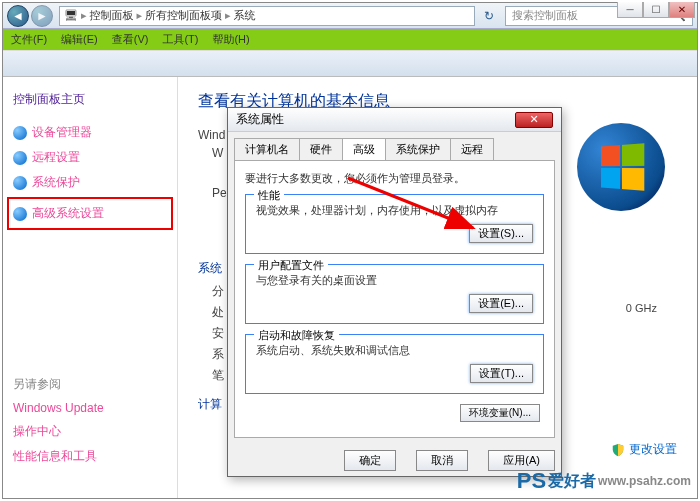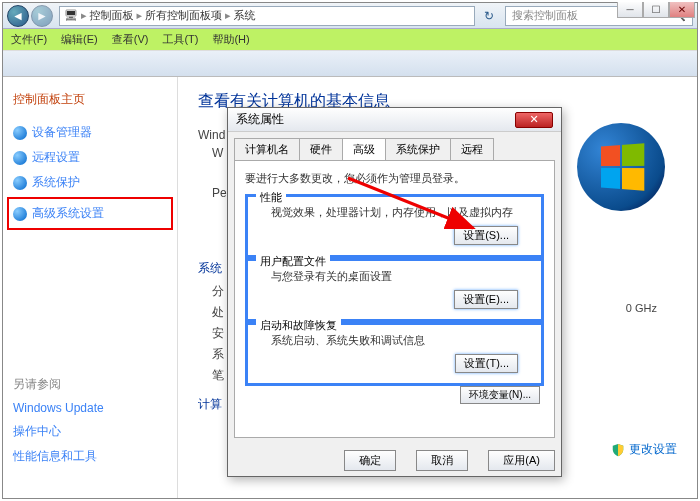--- a/index.html
+++ b/index.html
@@ -13,27 +13,27 @@
 .navcircle.disabled { opacity: .5; }
 .breadcrumb { flex: 1; height: 20px; background: #fff; border: 1px solid #9ab; display: flex; align-items: center; padding: 0 4px; font-size: 11px; color: #333; }
 .bc-sep { color: #888; padding: 0 3px; }
 .searchbox { width: 188px; height: 20px; background: #fff; border: 1px solid #9ab; margin-left: 6px; display: flex; align-items: center; padding: 0 6px; color: #888; font-size: 11px; }
 .searchbox .mag { margin-left: auto; }
 .refresh { width: 20px; height: 20px; margin-left: 4px; display: flex; align-items: center; justify-content: center; color: #2a5a8a; }
 .winctrl { position: absolute; right: 2px; top: -1px; display: flex; }
 .winctrl div { width: 26px; height: 16px; border: 1px solid #aaa; border-top: none; background: linear-gradient(#fdfdfd,#e0e4ea); font-size: 10px; display: flex; align-items: center; justify-content: center; color: #444; }
 .winctrl .close { background: linear-gradient(#f0c0c0,#e08080); color: #600; }
 
-.menubar { height: 22px; background: #bef264; border-bottom: 1px solid #ddd; display: flex; align-items: center; padding: 0 8px; gap: 14px; font-size: 11px; color: #333; }
+.menubar { height: 22px; background: #84cc16; border-bottom: 1px solid #ddd; display: flex; align-items: center; padding: 0 8px; gap: 14px; font-size: 11px; color: #333; }
 .toolbar { height: 26px; background: linear-gradient(#eaf0f8,#d4e0ee); border-bottom: 1px solid #bbb; }
 
 .content { display: flex; height: calc(100% - 74px); }
 .sidebar { width: 175px; background: #fff; border-right: 1px solid #ddd; padding: 10px 8px; }
-.sideitem { padding: 4px 2px; font-size: 12px; color: #3b82f6; display: flex; align-items: center; gap: 5px; cursor: pointer; }
-.sideitem.header { color: #c2410c; font-weight: normal; }
+.sideitem { padding: 4px 2px; font-size: 12px; color: #ec4899; display: flex; align-items: center; gap: 5px; cursor: pointer; }
+.sideitem.header { color: #4c1d95; font-weight: normal; }
 .sideitem .bullet { width: 14px; height: 14px; border-radius: 50%; background: radial-gradient(circle at 30% 30%, #8cf, #06c); flex-shrink: 0; }
 .sideitem.highlight { border: 2px solid #e00; padding: 6px 4px; margin: 2px -4px; }
 .sidefoot { font-size: 12px; color: #888; padding: 4px 2px; }
 
 .main { flex: 1; padding: 14px 20px; color: #222; position: relative; }
 .main h1 { font-size: 16px; color: #003399; font-weight: normal; margin-bottom: 14px; }
 .sectitle { font-size: 12px; color: #003399; margin: 8px 0 4px; }
 .partial { color: #444; font-size: 12px; padding: 2px 0; }
 .changelink { color: #06c; font-size: 12px; display: flex; align-items: center; gap: 4px; position: absolute; right: 20px; bottom: 40px; }
 .shield { width: 14px; height: 14px; }
@@ -48,21 +48,21 @@
 
 
 .dialog { position: absolute; left: 224px; top: 104px; width: 335px; height: 370px; background: #f0f0f0; border: 1px solid #666; box-shadow: 2px 3px 10px rgba(0,0,0,.3); }
 .dlgtitle { height: 24px; background: linear-gradient(#fefefe,#e4e8ee); border-bottom: 1px solid #ccc; display: flex; align-items: center; padding: 0 8px; font-size: 12px; }
 .dlgclose { margin-left: auto; width: 38px; height: 16px; background: linear-gradient(#e66,#b22); border: 1px solid #800; border-radius: 2px; color: #fff; font-size: 11px; display: flex; align-items: center; justify-content: center; }
 .tabs { display: flex; padding: 6px 6px 0; background: #f0f0f0; font-size: 11px; }
 .tab { padding: 3px 10px; border: 1px solid #aaa; background: #f0f0f0; border-bottom: none; margin-right: -1px; }
 .tab.active { background: #fff; position: relative; z-index: 2; }
 .tabpanel { margin: 0 6px 6px; background: #fff; border: 1px solid #aaa; padding: 10px; height: 278px; position: relative; }
 .dlgtext { font-size: 11px; color: #333; margin-bottom: 8px; }
-.group { border: 3px solid #3b82f6; padding: 8px 23px 10px; position: relative; }
+.group { border: 1px solid #3b82f6; padding: 8px 10px 10px; margin-bottom: 10px; position: relative; }
 .grouptitle { position: absolute; top: -7px; left: 8px; background: #fff; padding: 0 4px; font-size: 11px; }
 .groupdesc { font-size: 11px; color: #333; margin-bottom: 6px; }
 .groupbtn { float: right; font-size: 11px; padding: 1px 8px; border: 1px solid #888; background: linear-gradient(#fefefe,#e4e8ee); box-shadow: 0 0 3px #6af; }
 .group::after { content: ""; display: block; clear: both; }
 .envbtn { float: right; font-size: 10px; padding: 1px 8px; border: 1px solid #888; background: linear-gradient(#fefefe,#e4e8ee); margin-right: 4px; }
 .dlgfooter { padding: 6px; display: flex; justify-content: flex-end; gap: 20px; }
 .dlgfooter button { font-size: 11px; padding: 2px 14px; border: 1px solid #888; background: linear-gradient(#fefefe,#e4e8ee); }
 
 .arrow { position: absolute; pointer-events: none; }
 
@@ -221,14 +221,19 @@
 
   <svg class="arrow" style="left:340px;top:170px;width:160px;height:70px">
     <defs>
         <marker id="ah" markerWidth="10" markerHeight="8" refX="9" refY="4" orient="auto">
           <path d="M0,0 L10,4 L0,8 z" fill="#e00"></path>
         </marker>
       </defs>
     <line x1="5" y1="5" x2="130" y2="55" stroke="#e00" stroke-width="3" marker-end="url(#ah)"></line>
   </svg>
 
+  <div class="watermark">
+    <span class="ps">PS</span>
+    <span>爱好者</span>
+    <span class="sub">www.psahz.com</span>
+  </div>
 
 </div>
 
 </body></html>

